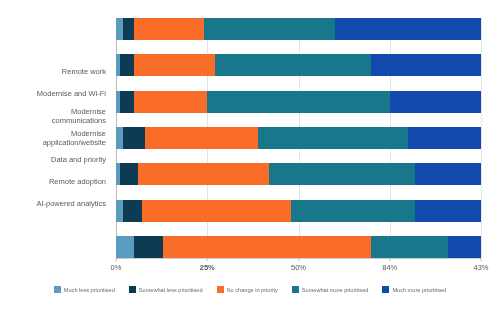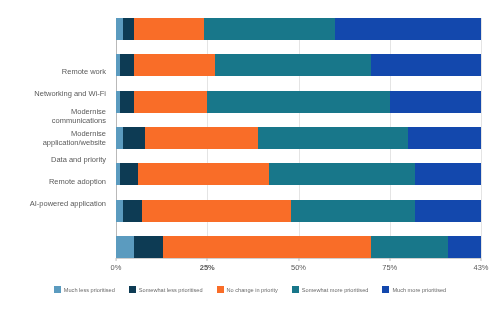--- a/index.html
+++ b/index.html
@@ -161,28 +161,28 @@
     white-space: nowrap;
   }
 </style>
 </head>
 <body>
 
 <div class="chart-root">
 
   <div class="cat-labels">
       <div class="cat-label">Remote work</div>
-      <div class="cat-label">Networking and Wi-Fi</div>
+      <div class="cat-label">Modernise and Wi-Fi</div>
       <div class="cat-label">Modernise
 communications</div>
       <div class="cat-label">Modernise
 application/website</div>
       <div class="cat-label">Data and priority</div>
       <div class="cat-label">Remote adoption</div>
-      <div class="cat-label">AI-powered application</div>
+      <div class="cat-label">AI-powered analytics</div>
     </div>
 
   <div class="plot-area">
     <div class="gridlines">
         <div class="gridline axis-zero" style="left: 0%;"></div>
         <div class="gridline" style="left: 25%;"></div>
         <div class="gridline" style="left: 50%;"></div>
         <div class="gridline" style="left: 75%;"></div>
         <div class="gridline" style="left: 100%;"></div>
       </div>
@@ -262,21 +262,21 @@
       <div class="tick" style="left: 25%; font-weight: bold;">
         <div class="tick-mark"></div>
         <div class="tick-text">25%</div>
       </div>
       <div class="tick" style="left: 50%;">
         <div class="tick-mark"></div>
         <div class="tick-text">50%</div>
       </div>
       <div class="tick" style="left: 75%;">
         <div class="tick-mark"></div>
-        <div class="tick-text">75%</div>
+        <div class="tick-text">84%</div>
       </div>
       <div class="tick" style="left: 100%;">
         <div class="tick-mark"></div>
         <div class="tick-text">43%</div>
       </div>
     </div>
 
   <div class="legend">
       <div class="legend-item">
         <span class="legend-swatch" style="background: rgb(91, 155, 191);"></span>

